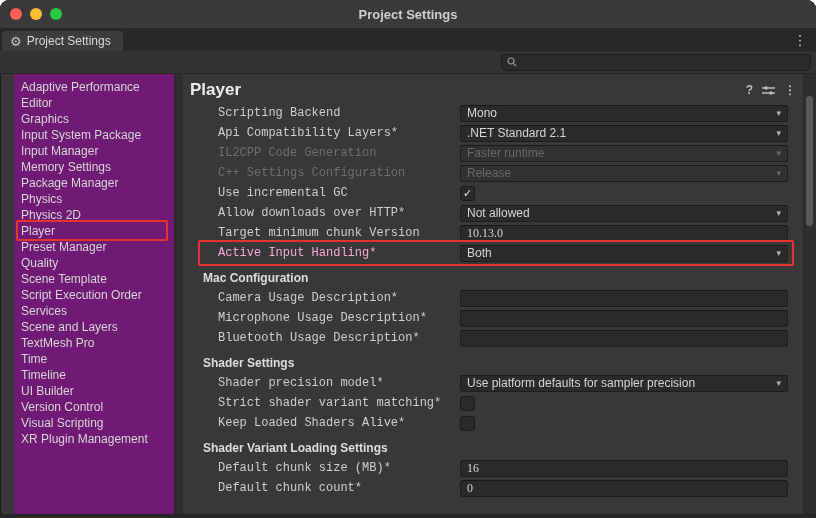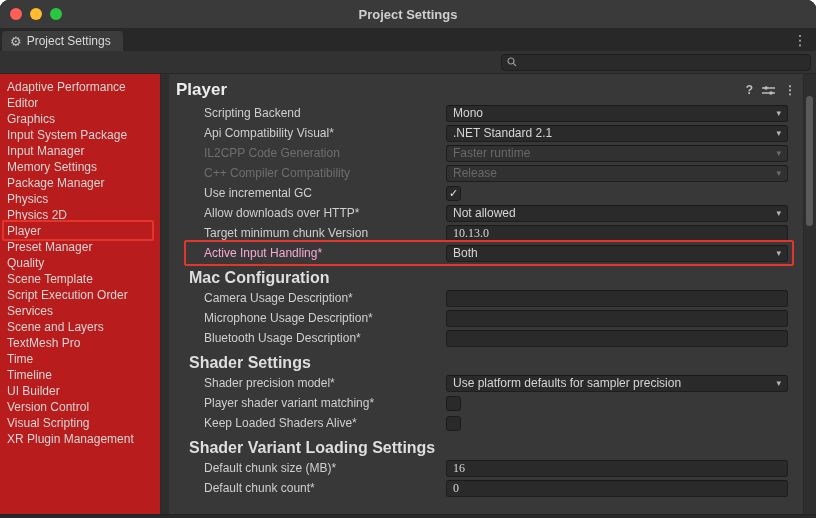--- a/index.html
+++ b/index.html
@@ -23,37 +23,37 @@
   .tabrow-kebab{margin-left:auto;align-self:center;color:#c4c4c4;font-size:14px;padding:0 9px;cursor:pointer;}
   
   .searchrow{height:22px;background:#323232;border-bottom:1px solid #272727;
     display:flex;align-items:center;justify-content:flex-end;padding:0 5px;}
   .searchfield{width:298px;height:15px;background:#2a2a2a;border:1px solid #1e1e1e;
     border-radius:4px;display:flex;align-items:center;gap:4px;padding:0 5px;}
   .searchfield input{flex:1;background:transparent;border:none;outline:none;color:#d4d4d4;font-size:11px;
     font-family:"Liberation Sans",sans-serif;}
   
   .content{display:flex;height:440px;}
-  .sidebar{width:160px;background:#b91c1c;padding-top:5px;overflow:hidden;}
+  .sidebar{width:160px;background:#701a75;padding-top:5px;overflow:hidden;margin-left:14px;}
   .sidebar-item{height:16px;line-height:16px;padding-left:7px;font-size:12px;color:#d6d6d6;
     white-space:nowrap;position:relative;cursor:pointer;}
   .sidebar-divider{width:8px;background:#2e2e2e;border-left:1px solid #2a2a2a;}
   .main{flex:1;position:relative;overflow:hidden;background:#383838;}
   .vscroll{position:absolute;right:0;top:0;bottom:0;width:12px;background:#2e2e2e;border-left:1px solid #2a2a2a;}
   .vscroll .thumb{position:absolute;left:2px;width:7px;border-radius:4px;background:#5a5a5a;}
   .main-header{display:flex;align-items:center;padding:6px 8px 3px 7px;margin-right:12px;}
   .main-title{font-size:17px;font-weight:700;color:#ececec;}
   .main-icons{margin-left:auto;display:flex;gap:9px;align-items:center;color:#bdbdbd;}
   .main-icons .ic{font-size:12px;font-weight:700;cursor:pointer;line-height:1;}
   
   .rows{margin-right:12px;overflow:hidden;}
   .row{display:flex;align-items:center;height:20px;padding-left:35px;padding-right:16px;position:relative;}
   .row.header{padding-left:20px;margin-top:5px;}
-  .row.header .section-title{font-size:16px;font-weight:700;color:#dedede;}
-  .row .label{width:242px;flex:none;font-size:12px;color:#cfcfcf;white-space:nowrap;overflow:hidden;}
+  .row.header .section-title{font-size:12px;font-weight:700;color:#dedede;}
+  .row .label{width:242px;flex:none;font-size:12px;color:#cfcfcf;white-space:nowrap;overflow:hidden;font-family:Liberation Mono, monospace;}
   .row .tri{font-size:9px;color:#b4b4b4;margin-right:5px;cursor:pointer;}
   .control{flex:1;display:flex;align-items:center;min-width:0;}
   .field{flex:1;height:15px;background:#2a2a2a;border:1px solid #1e1e1e;border-top-color:#191919;
     border-radius:3px;display:flex;align-items:center;padding:0 6px;font-size:12px;color:#d6d6d6;
     white-space:nowrap;overflow:hidden;cursor:pointer;}
   .field .val{overflow:hidden;text-overflow:ellipsis;}
   .field .caret{margin-left:auto;color:#b6b6b6;font-size:9px;padding-left:6px;}
   input.tfield{font-family:Liberation Serif, serif;outline:none;cursor:text;}
   .checkbox{flex:none;width:13px;height:13px;background:#2a2a2a;border:1px solid #1b1b1b;border-radius:3px;
     display:flex;align-items:center;justify-content:center;color:#e6e6e6;font-size:11px;cursor:pointer;}
@@ -147,39 +147,39 @@
           <div class="row">
             <span class="label">Scripting Backend</span>
             <div class="control">
               <div class="field dropdown">
                 <span class="val">Mono</span>
                 <span class="caret">▾</span>
               </div>
             </div>
           </div>
           <div class="row">
-            <span class="label">Api Compatibility Visual*</span>
+            <span class="label">Api Compatibility Layers*</span>
             <div class="control">
               <div class="field dropdown">
                 <span class="val">.NET Standard 2.1</span>
                 <span class="caret">▾</span>
               </div>
             </div>
           </div>
           <div class="row disabled">
             <span class="label">IL2CPP Code Generation</span>
             <div class="control">
               <div class="field dropdown">
                 <span class="val">Faster runtime</span>
                 <span class="caret">▾</span>
               </div>
             </div>
           </div>
           <div class="row disabled">
-            <span class="label">C++ Compiler Compatibility</span>
+            <span class="label">C++ Settings Configuration</span>
             <div class="control">
               <div class="field dropdown">
                 <span class="val">Release</span>
                 <span class="caret">▾</span>
               </div>
             </div>
           </div>
           <div class="row">
             <span class="label">Use incremental GC</span>
             <div class="control">
@@ -240,21 +240,21 @@
           <div class="row">
             <span class="label">Shader precision model*</span>
             <div class="control">
               <div class="field dropdown">
                 <span class="val">Use platform defaults for sampler precision</span>
                 <span class="caret">▾</span>
               </div>
             </div>
           </div>
           <div class="row">
-            <span class="label">Player shader variant matching*</span>
+            <span class="label">Strict shader variant matching*</span>
             <div class="control">
               <div class="checkbox"></div>
             </div>
           </div>
           <div class="row">
             <span class="label">Keep Loaded Shaders Alive*</span>
             <div class="control">
               <div class="checkbox"></div>
             </div>
           </div>

